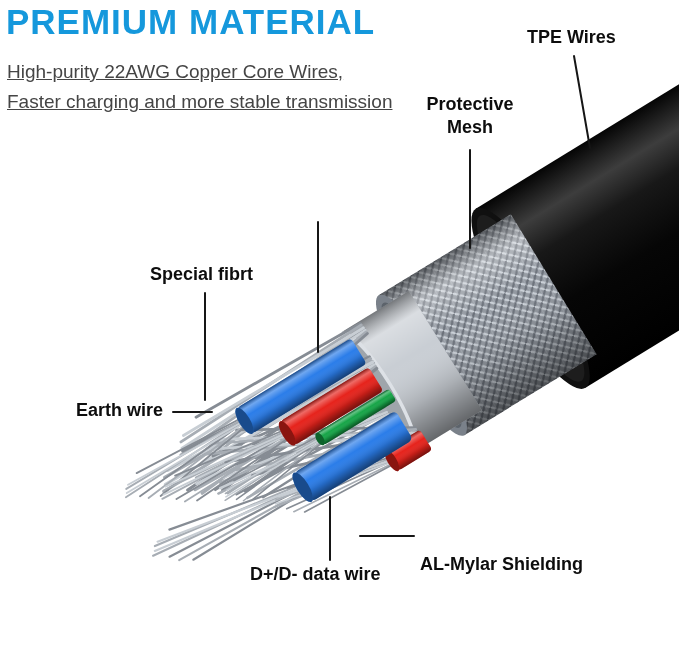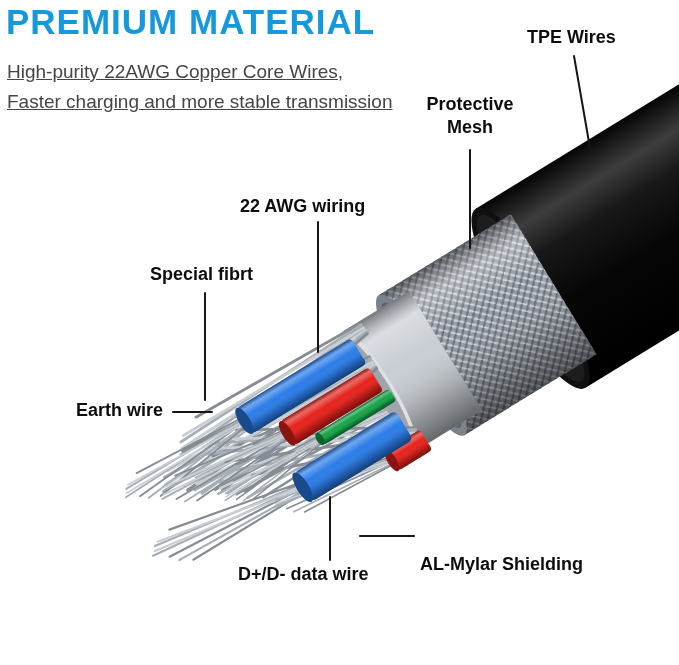--- a/index.html
+++ b/index.html
@@ -25,21 +25,21 @@
   .callout {
     position:absolute; font-size:18px; font-weight:700;
     color:var(--label_black,#0d0d0d); white-space:pre-line;
   }
   #co-tpe     { left:527px; top:27px; }
   #co-mesh    { left:424px; top:93px; width:92px; text-align:center; line-height:23px; }
   #co-awg     { left:240px; top:196px; }
   #co-fibrt   { left:150px; top:264px; }
   #co-earth   { left:76px;  top:400px; }
   #co-almylar { left:420px; top:524px;margin-top:30px; }
-  #co-data    { left:238px; top:564px; }
+  #co-data    { left:250px; top:564px; }
 
   
   .f-blue  { fill:var(--wire_blue,#2b7de9); }
   .f-red   { fill:var(--wire_red,#e6231c); }
   .f-green { fill:var(--wire_green,#17a548); }
   .f-foil  { fill:var(--foil_gray,#c9ced4); }
   .f-mesh  { fill:var(--mesh_gray,#9298a0); }
   .strand line { stroke-width:3; stroke-linecap:round; fill:none; }
   .strand .s1 { stroke:var(--strand_gray,#a7adb4); }
   .strand .s2 { stroke:#868c94; }
@@ -163,18 +163,17 @@
     </g>
   </svg>
 
   <h1 class="page-title">PREMIUM MATERIAL</h1>
   <p class="subtitle">High-purity 22AWG Copper Core Wires,
 Faster charging and more stable transmission</p>
 
   <div class="callout" id="co-tpe">TPE Wires</div>
   <div class="callout" id="co-mesh">Protective
 Mesh</div>
-  <div class="callout" id="co-awg">22 AWG wiring</div>
   <div class="callout" id="co-earth">Earth wire</div>
   <div class="callout" id="co-fibrt">Special fibrt</div>
   <div class="callout" id="co-almylar">AL-Mylar Shielding</div>
   <div class="callout" id="co-data">D+/D- data wire</div>
 </div>
 
 </body></html>

